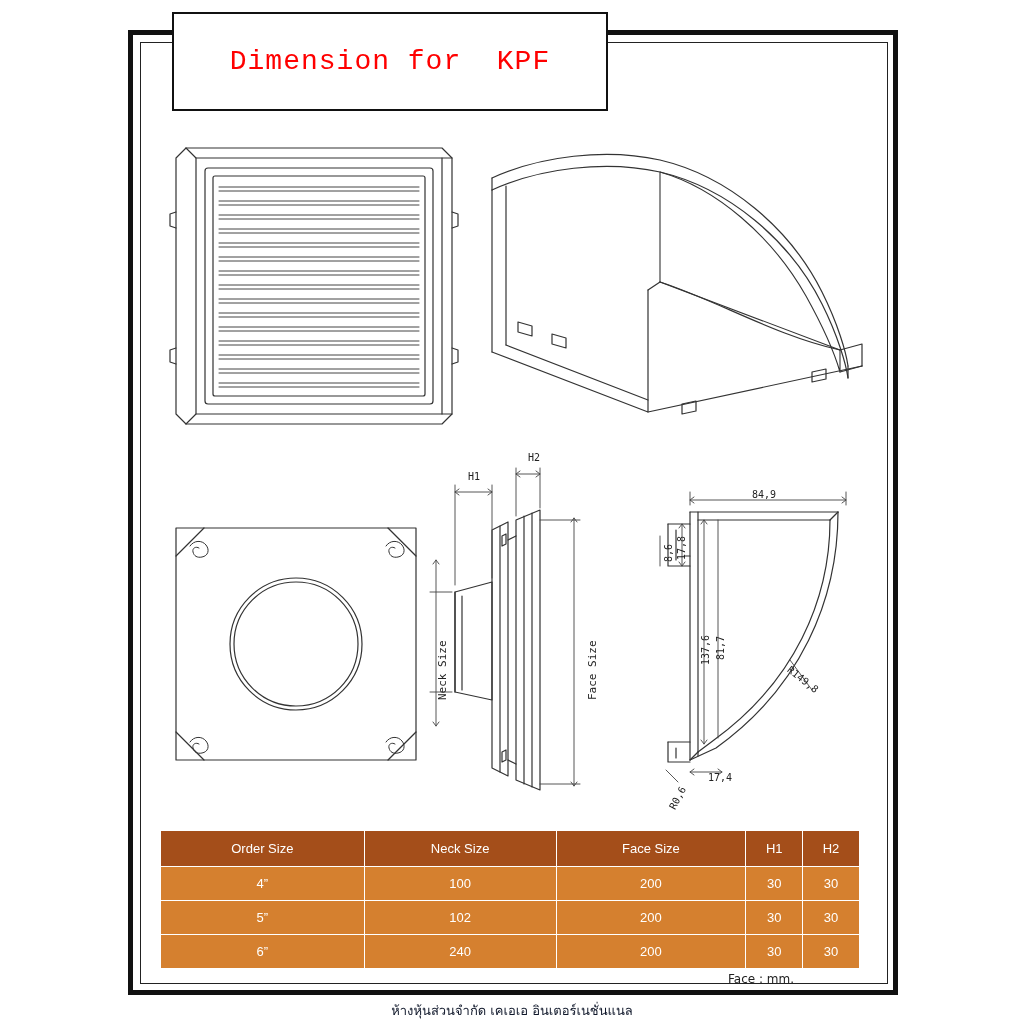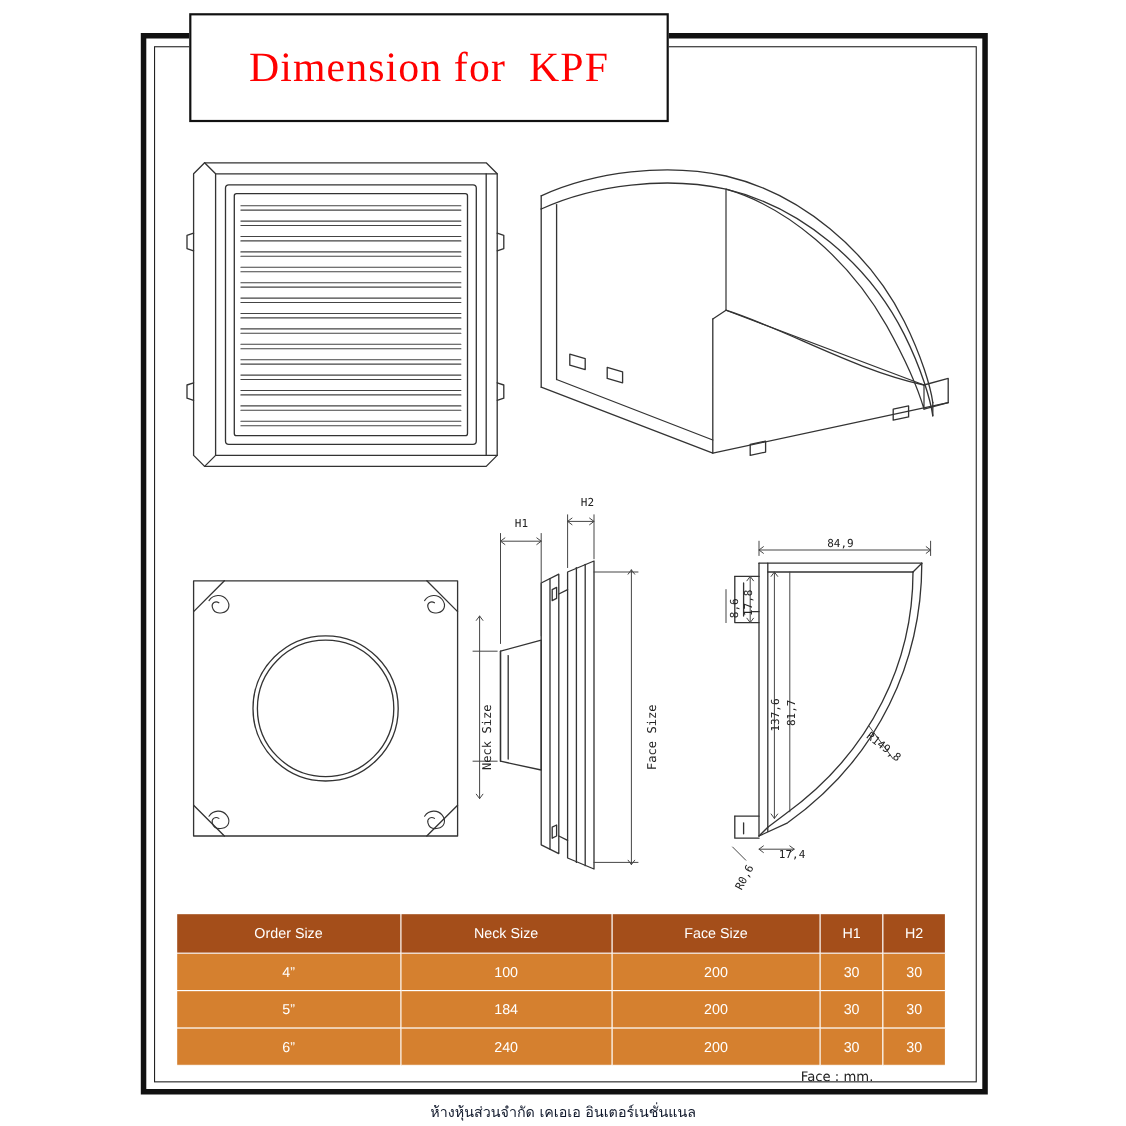--- a/index.html
+++ b/index.html
@@ -49,22 +49,22 @@
     height: 99px;
     background: #ffffff;
     border: 2px solid #111111;
     box-sizing: border-box;
     display: flex;
     align-items: center;
     justify-content: center;
   }
   .title-text {
     color: #ff0000;
-    font-size: 38px;
-    font-family: Liberation Serif, serif;
+    font-size: 28px;
+    font-family: Liberation Mono, monospace;
     letter-spacing: 1px;
     white-space: pre;
   }
   
   .draw {
     position: absolute;
     left: 0; top: 0;
     width: 1024px;
     height: 1024px;
     pointer-events: none;
@@ -329,21 +329,21 @@
     <tbody>
       <tr>
         <td>4”</td>
         <td>100</td>
         <td>200</td>
         <td>30</td>
         <td>30</td>
       </tr>
       <tr>
         <td>5”</td>
-        <td>184</td>
+        <td>102</td>
         <td>200</td>
         <td>30</td>
         <td>30</td>
       </tr>
       <tr>
         <td>6”</td>
         <td>240</td>
         <td>200</td>
         <td>30</td>
         <td>30</td>

